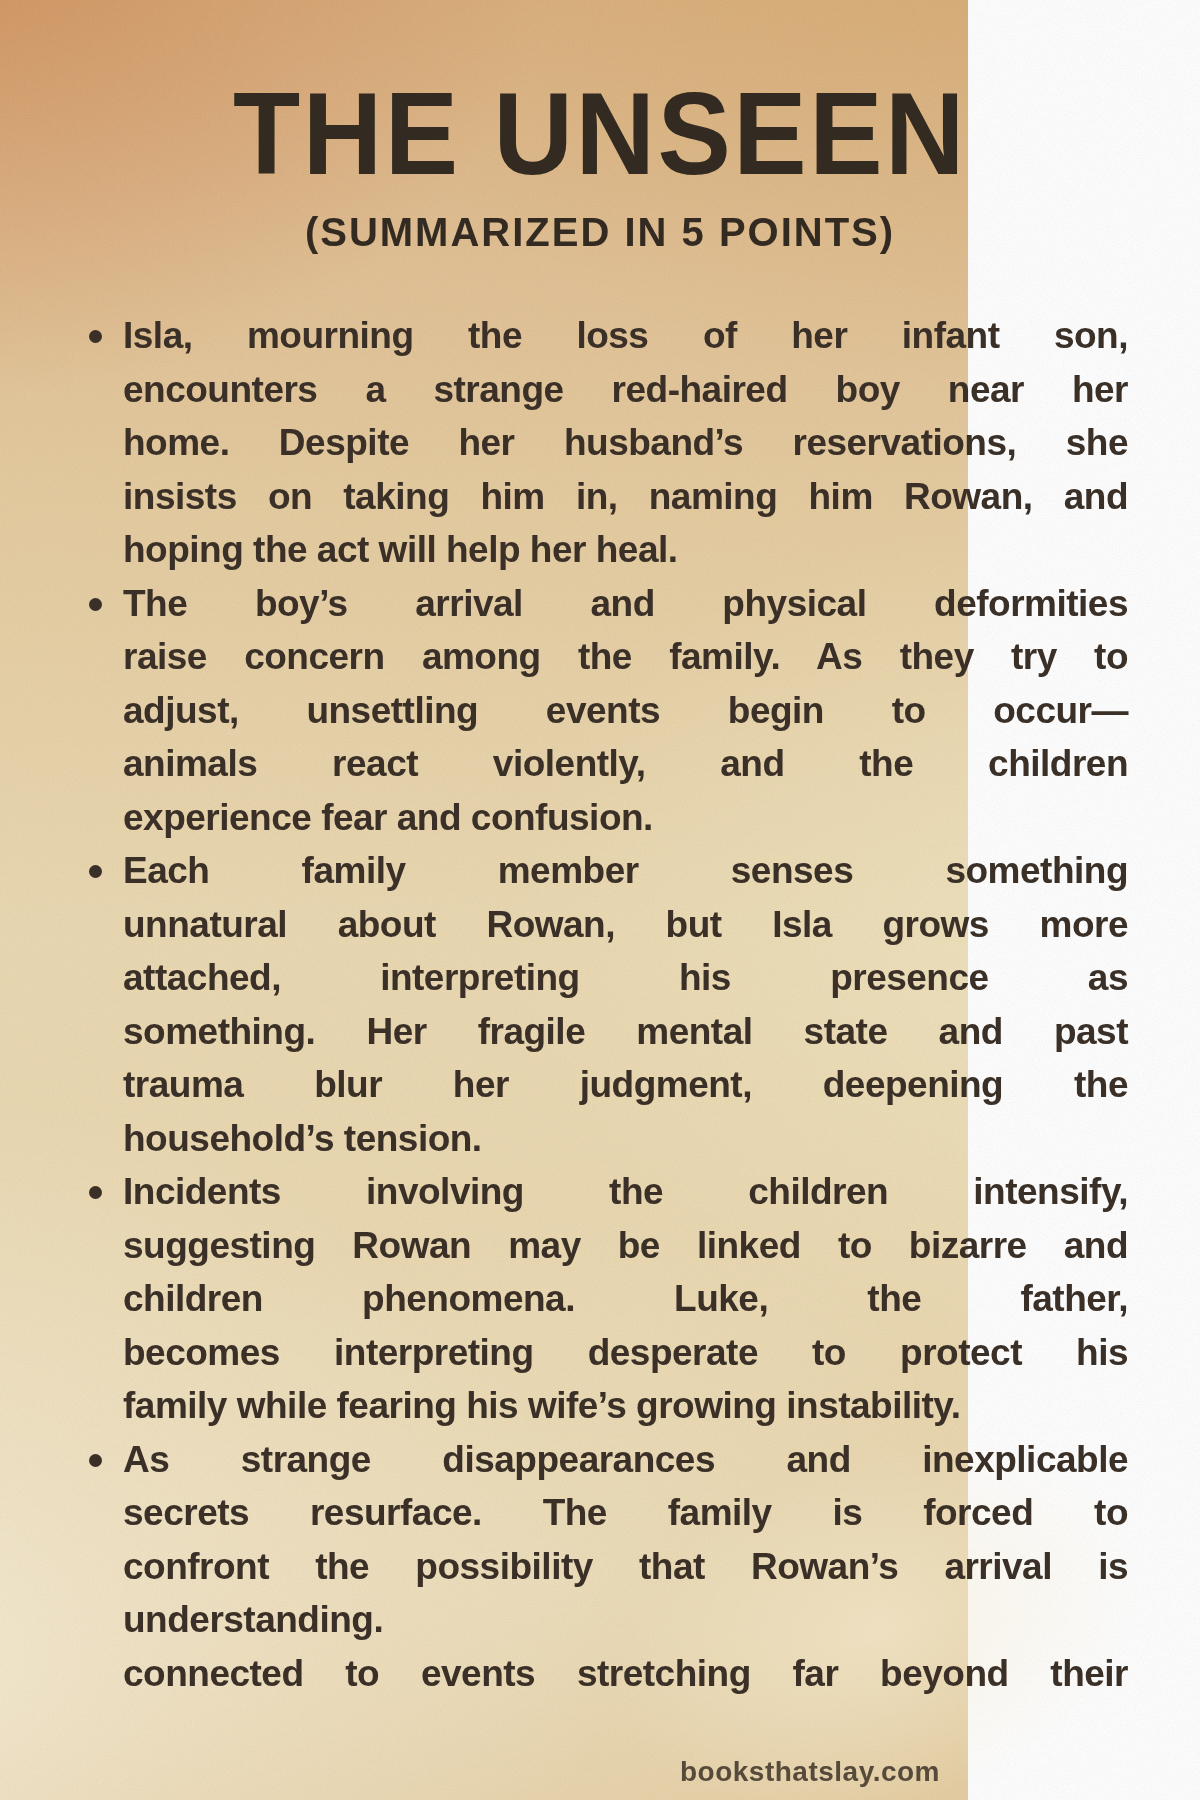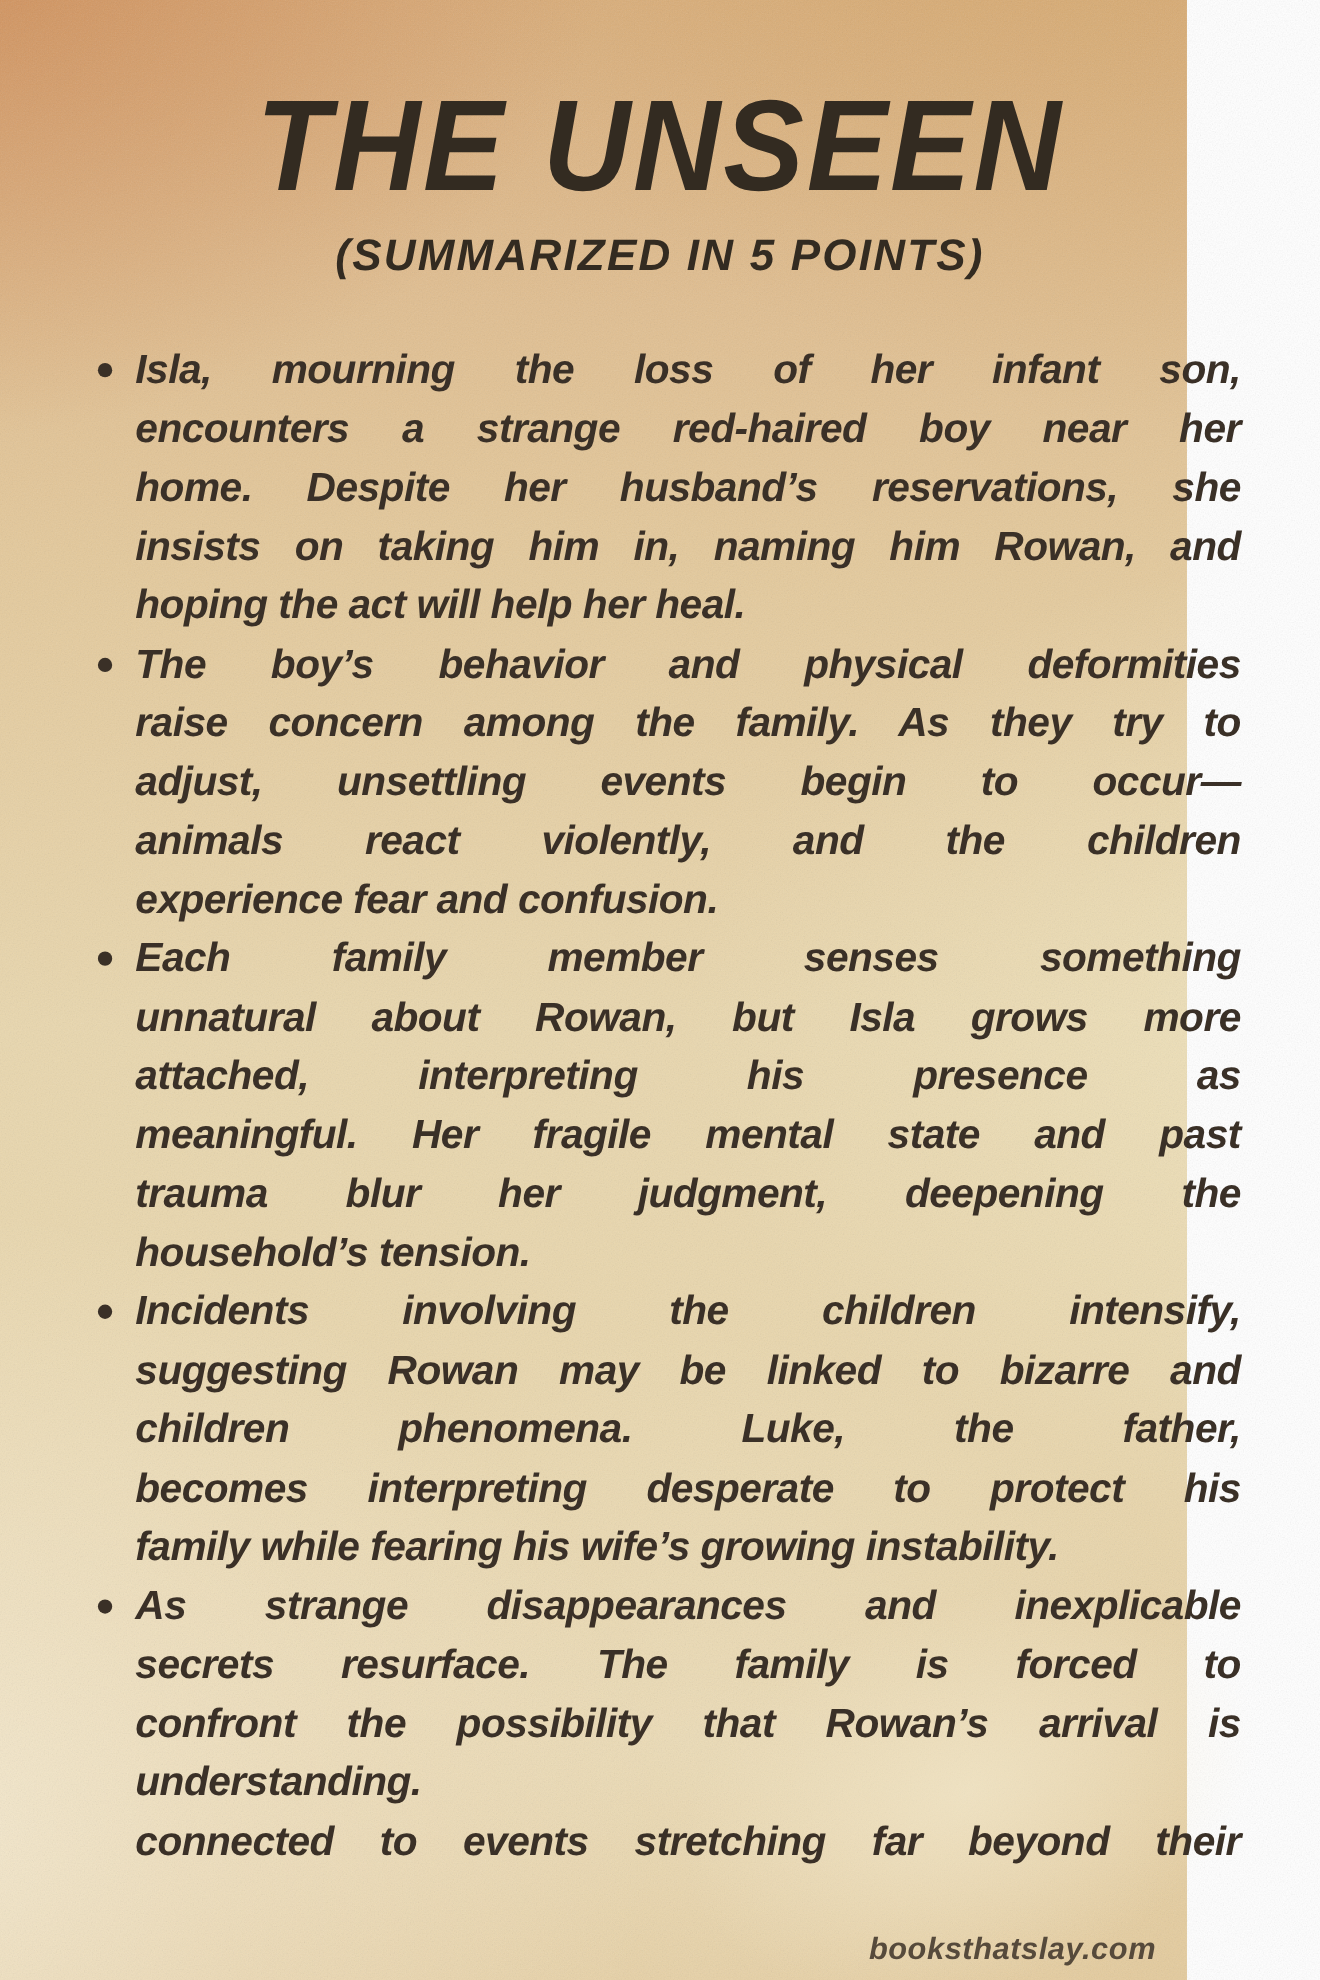--- a/index.html
+++ b/index.html
@@ -3,31 +3,30 @@
 <meta charset="utf-8">
 <style>
   html, body { margin: 0; padding: 0; }
   body {
     width: 1200px; height: 1800px;
     font-family: "Liberation Sans", sans-serif;
     overflow: hidden;
   }
   .page {
     position: relative;
-    width: 1079px; height: 1800px;
+    width: 968px; height: 1800px;
     background-color: #e9d8b0;
     background-image:
       radial-gradient(1000px 760px at -6% -4%, rgba(199,120,62,.62), rgba(199,120,62,0) 62%),
       radial-gradient(1400px 900px at 112% -8%, rgba(206,158,82,.45), rgba(206,158,82,0) 60%),
       radial-gradient(1200px 900px at 50% -12%, rgba(212,168,102,.38), rgba(212,168,102,0) 55%),
       radial-gradient(900px 700px at 108% 52%, rgba(240,228,190,.70), rgba(240,228,190,0) 60%),
       radial-gradient(1100px 900px at -8% 92%, rgba(247,238,215,.85), rgba(247,238,215,0) 62%),
       radial-gradient(820px 620px at 58% 88%, rgba(240,229,198,.55), rgba(240,229,198,0) 60%),
       linear-gradient(180deg, #dcb183 0%, #e4c99b 28%, #e9d7ae 52%, #e9d6ac 74%, #e4cb9d 100%);
-    font-style: italic;
   }
   .grain { position: absolute; inset: 0; opacity: .16; pointer-events: none; }
   .blotch-wedge {
     position: absolute; left: 560px; top: 1420px; width: 640px; height: 420px;
     background: radial-gradient(60% 60% at 50% 50%, rgba(245,236,210,.55), rgba(245,236,210,0) 70%);
     transform: rotate(-18deg); pointer-events: none;
   }
   .header { position: absolute; left: 0; top: 0; width: 1200px; text-align: center; }
   .title {
     position: absolute; top: 74px; left: 0; width: 1200px;
@@ -82,32 +81,32 @@
       <div class="bullet">
         <span class="dot"></span>
         <div class="line">Isla, mourning the loss of her infant son,</div>
         <div class="line">encounters a strange red-haired boy near her</div>
         <div class="line">home. Despite her husband’s reservations, she</div>
         <div class="line">insists on taking him in, naming him Rowan, and</div>
         <div class="line last">hoping the act will help her heal.</div>
       </div>
       <div class="bullet">
         <span class="dot"></span>
-        <div class="line">The boy’s behavior and physical deformities</div>
+        <div class="line">The boy’s arrival and physical deformities</div>
         <div class="line">raise concern among the family. As they try to</div>
         <div class="line">adjust, unsettling events begin to occur—</div>
         <div class="line">animals react violently, and the children</div>
         <div class="line last">experience fear and confusion.</div>
       </div>
       <div class="bullet">
         <span class="dot"></span>
         <div class="line">Each family member senses something</div>
         <div class="line">unnatural about Rowan, but Isla grows more</div>
         <div class="line">attached, interpreting his presence as</div>
-        <div class="line">meaningful. Her fragile mental state and past</div>
+        <div class="line">something. Her fragile mental state and past</div>
         <div class="line">trauma blur her judgment, deepening the</div>
         <div class="line last">household’s tension.</div>
       </div>
       <div class="bullet">
         <span class="dot"></span>
         <div class="line">Incidents involving the children intensify,</div>
         <div class="line">suggesting Rowan may be linked to bizarre and</div>
         <div class="line">children phenomena. Luke, the father,</div>
         <div class="line">becomes interpreting desperate to protect his</div>
         <div class="line last">family while fearing his wife’s growing instability.</div>

